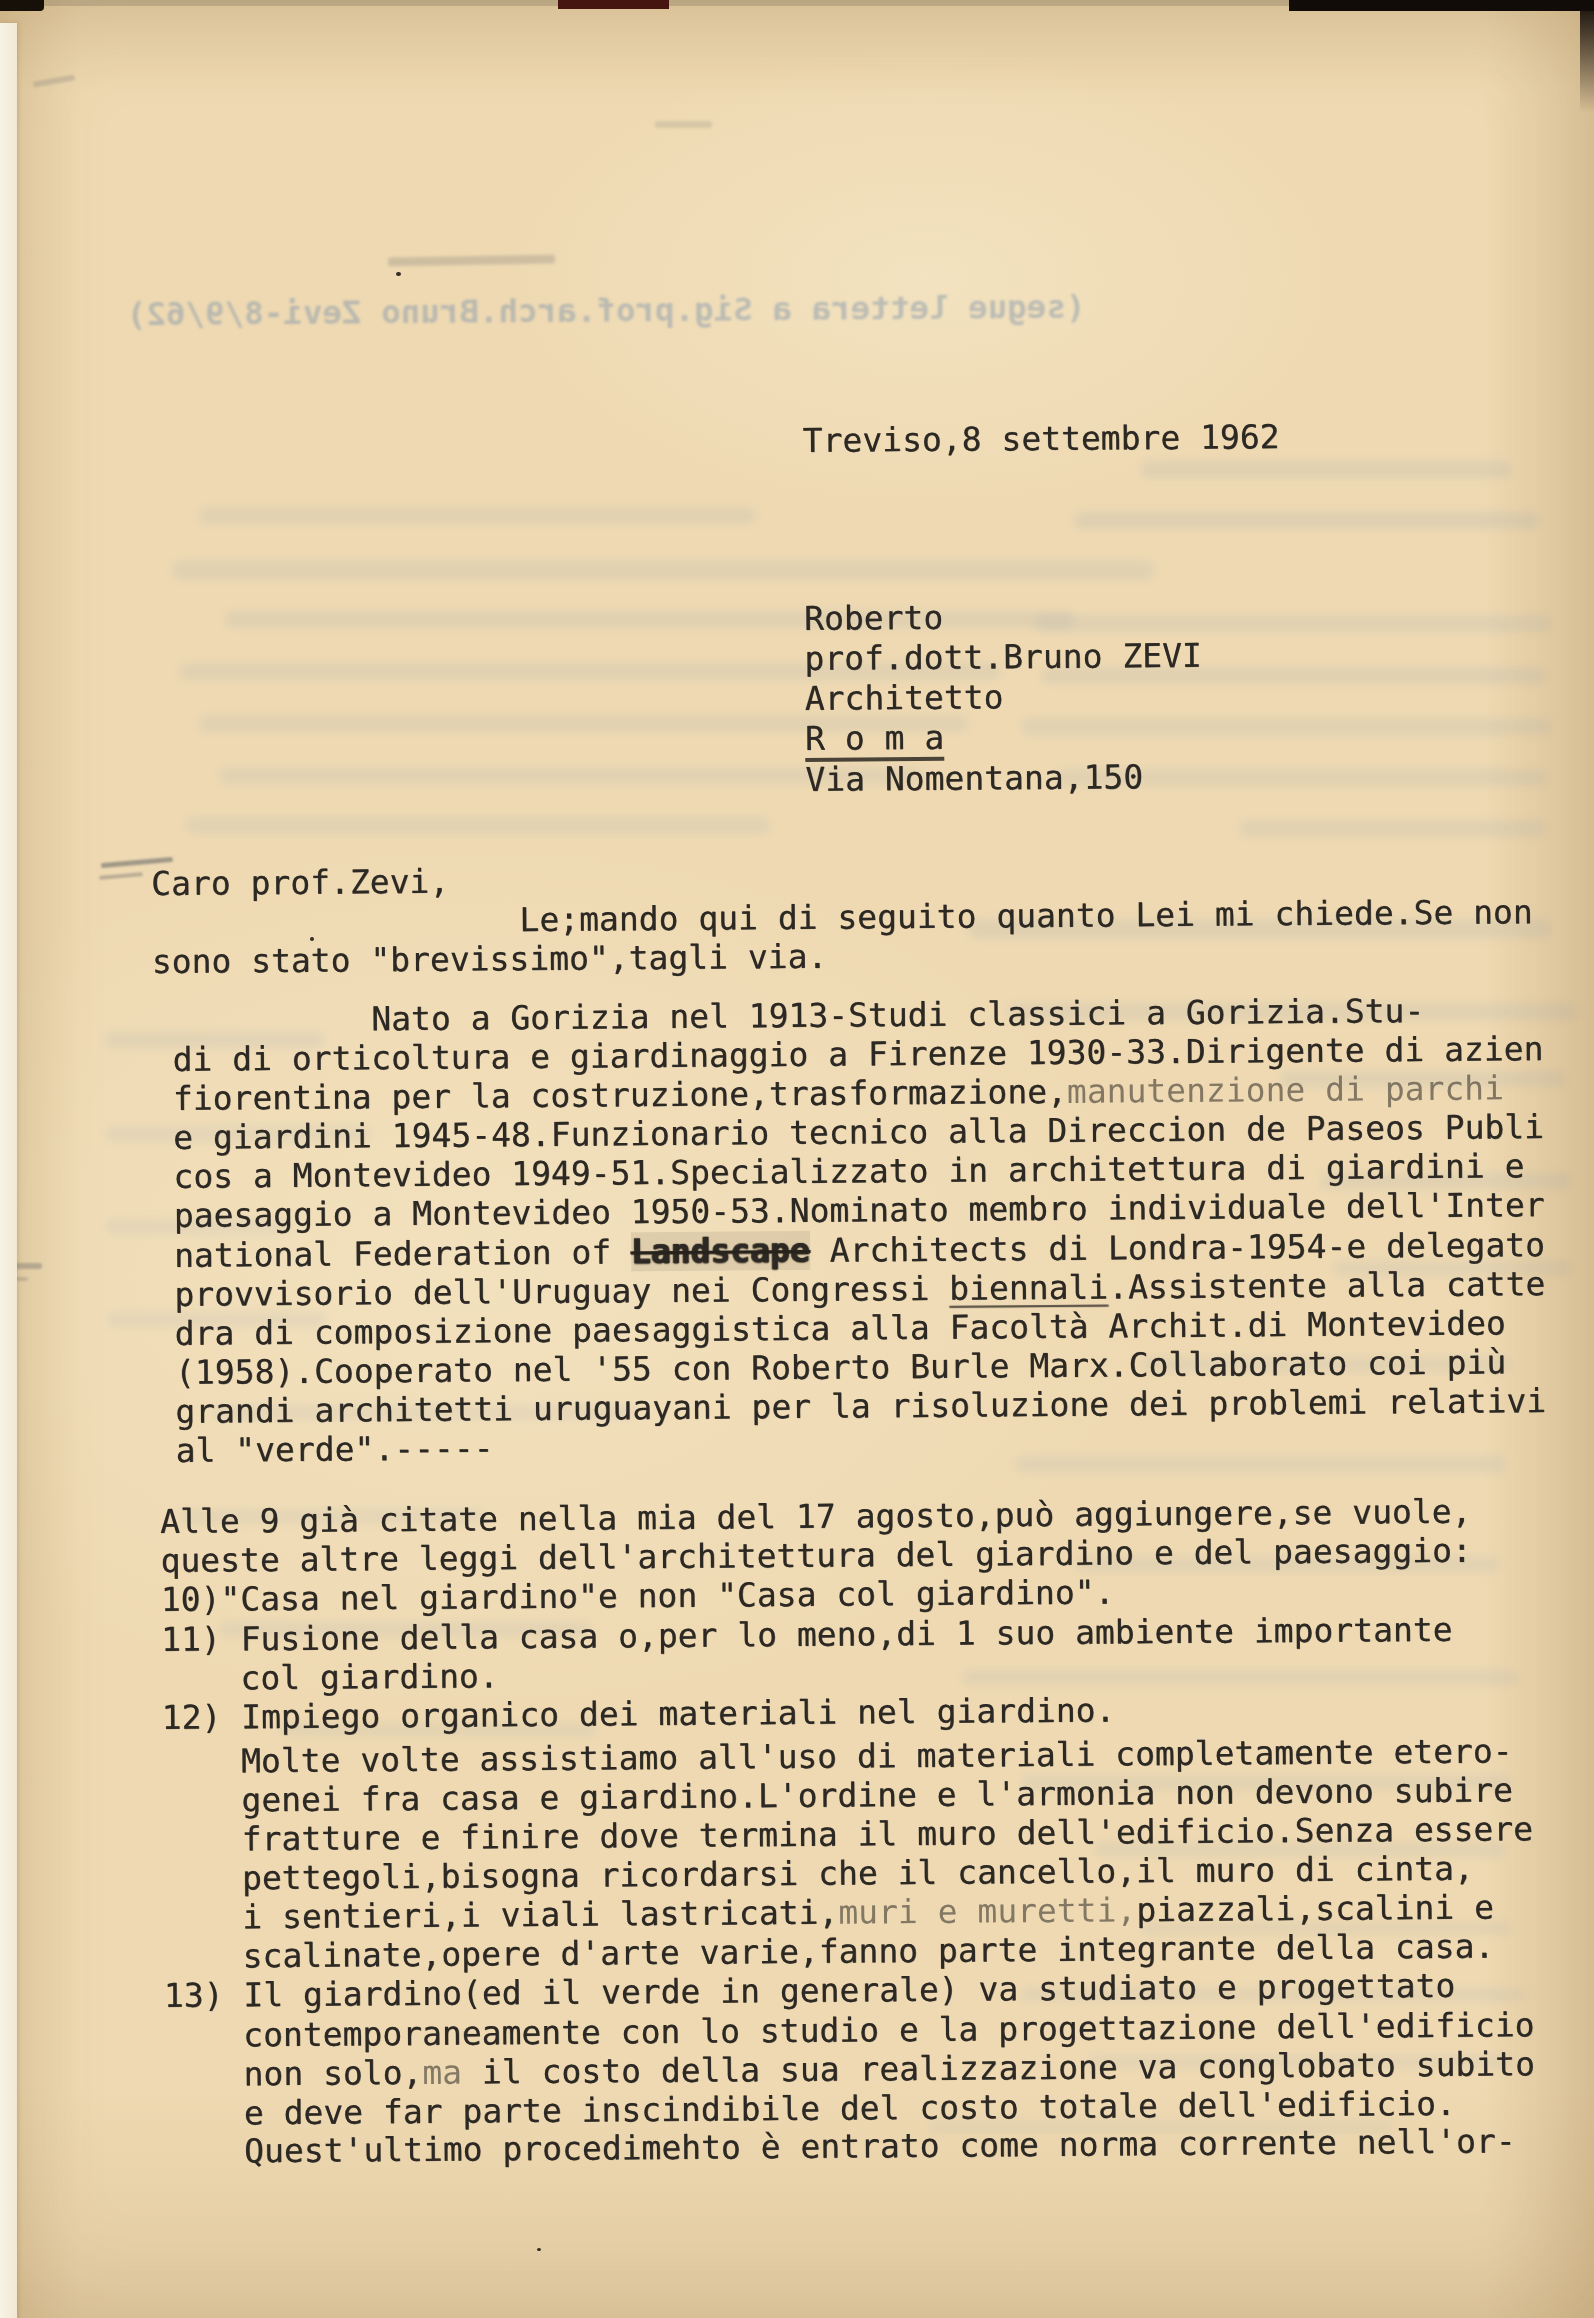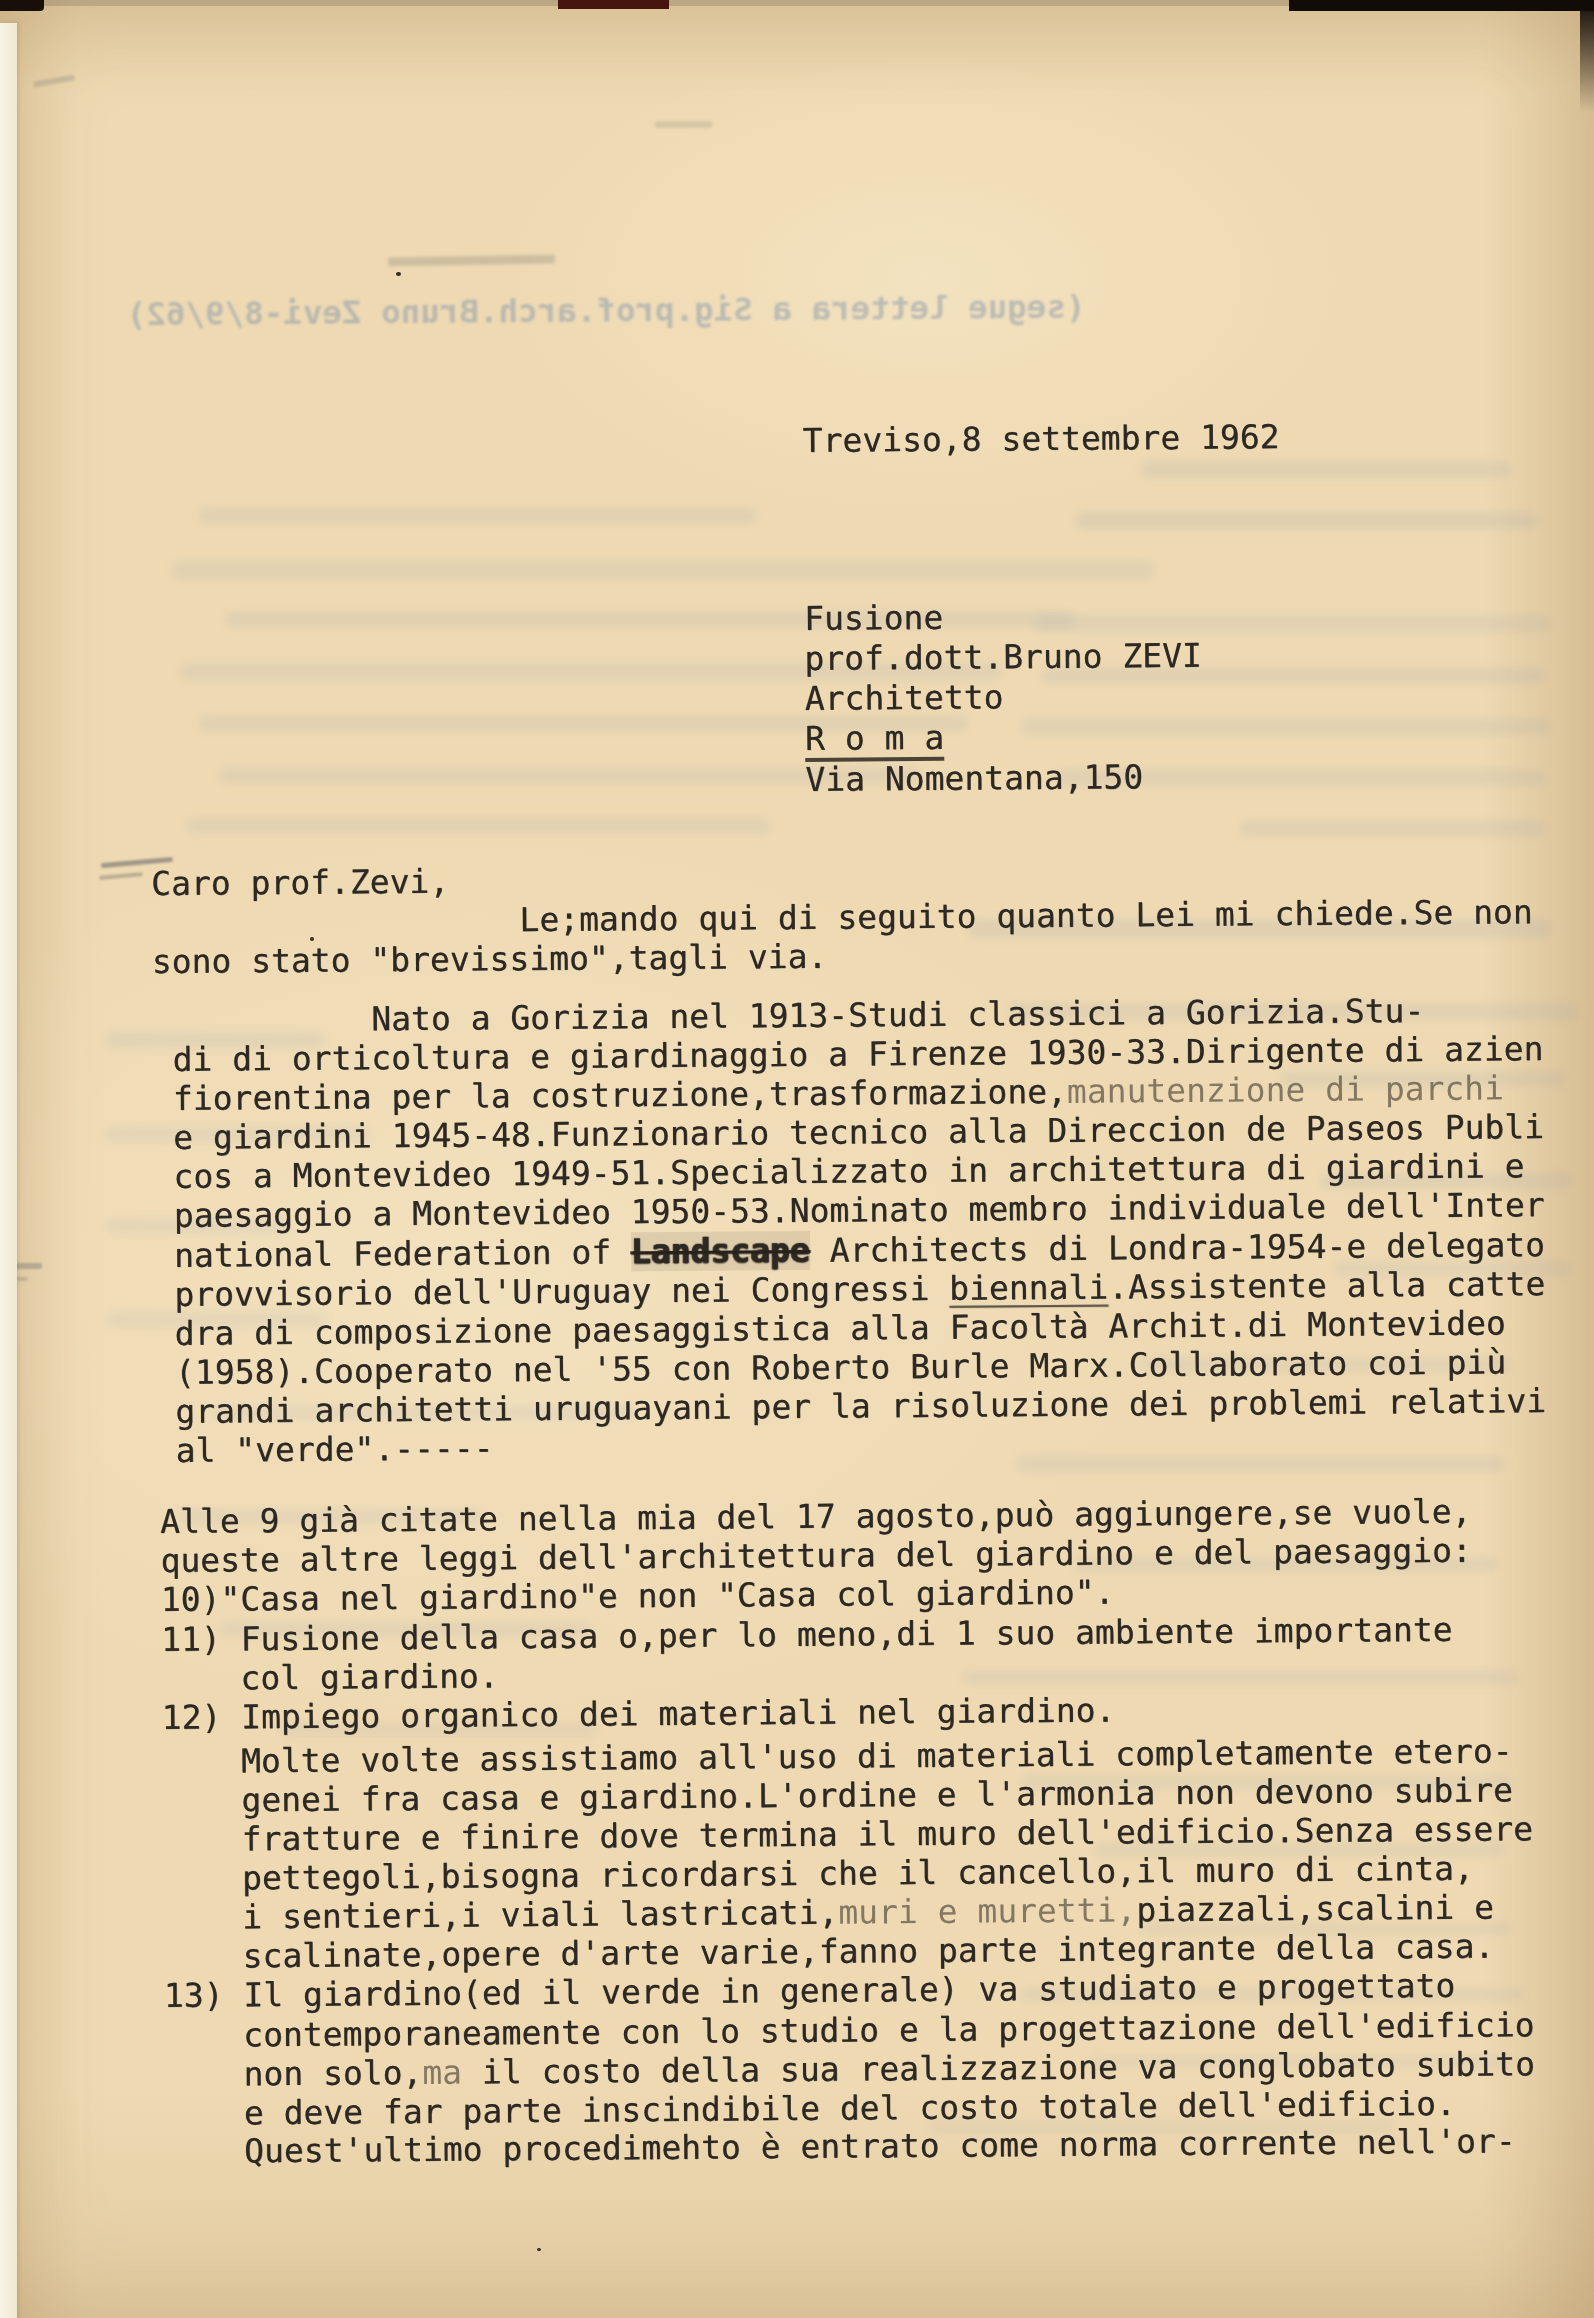--- a/index.html
+++ b/index.html
@@ -118,21 +118,21 @@
       <div class="smudge" style="left: 1094px; top: 1842px; width: 411px; height: 14.6px; opacity: 0.1;"></div>
       <div class="smudge" style="left: 1141px; top: 1922px; width: 371px; height: 13.3px; opacity: 0.1;"></div>
       <div class="smudge" style="left: 1021px; top: 1988px; width: 504px; height: 13.3px; opacity: 0.1;"></div>
       <div class="smudge" style="left: 1088px; top: 2055px; width: 424px; height: 13.3px; opacity: 0.09;"></div>
       <div class="smudge" style="left: 929px; top: 2120px; width: 464px; height: 13.3px; opacity: 0.09;"></div>
     </div>
 
   <div id="typed-layer">
       <div class="tline ghost" style="left: 129px; top: 293px;">(segue lettera a Sig.prof.arch.Bruno Zevi-8/9/62)</div>
       <div class="tline" style="left: 804px; top: 424px;">Treviso,8 settembre 1962</div>
-      <div class="tline" style="left: 804px; top: 602px;">Fusione</div>
+      <div class="tline" style="left: 804px; top: 602px;">Roberto</div>
       <div class="tline" style="left: 804px; top: 642px;">prof.dott.Bruno ZEVI</div>
       <div class="tline" style="left: 804px; top: 682px;">Architetto</div>
       <div class="tline underline" style="left: 804px; top: 722px;">R o m a</div>
       <div class="tline" style="left: 804px; top: 763px;">Via Nomentana,150</div>
       <div class="tline" style="left: 149px; top: 862px;">Caro prof.Zevi,</div>
       <div class="tline" style="left: 517px; top: 901px;">Le;mando qui di seguito quanto Lei mi chiede.Se non</div>
       <div class="tline" style="left: 149px; top: 940px;">sono stato "brevissimo",tagli via.</div>
       <div class="tline" style="left: 368px; top: 999px;">Nato a Gorizia nel 1913-Studi classici a Gorizia.Stu-</div>
       <div class="tline" style="left: 169px; top: 1038px;">di di orticoltura e giardinaggio a Firenze 1930-33.Dirigente di azien</div>
       <div class="tline" style="left: 169px; top: 1077px;"><span>fiorentina per la costruzione,trasformazione,</span><span class="light">manutenzione di parchi</span></div>

